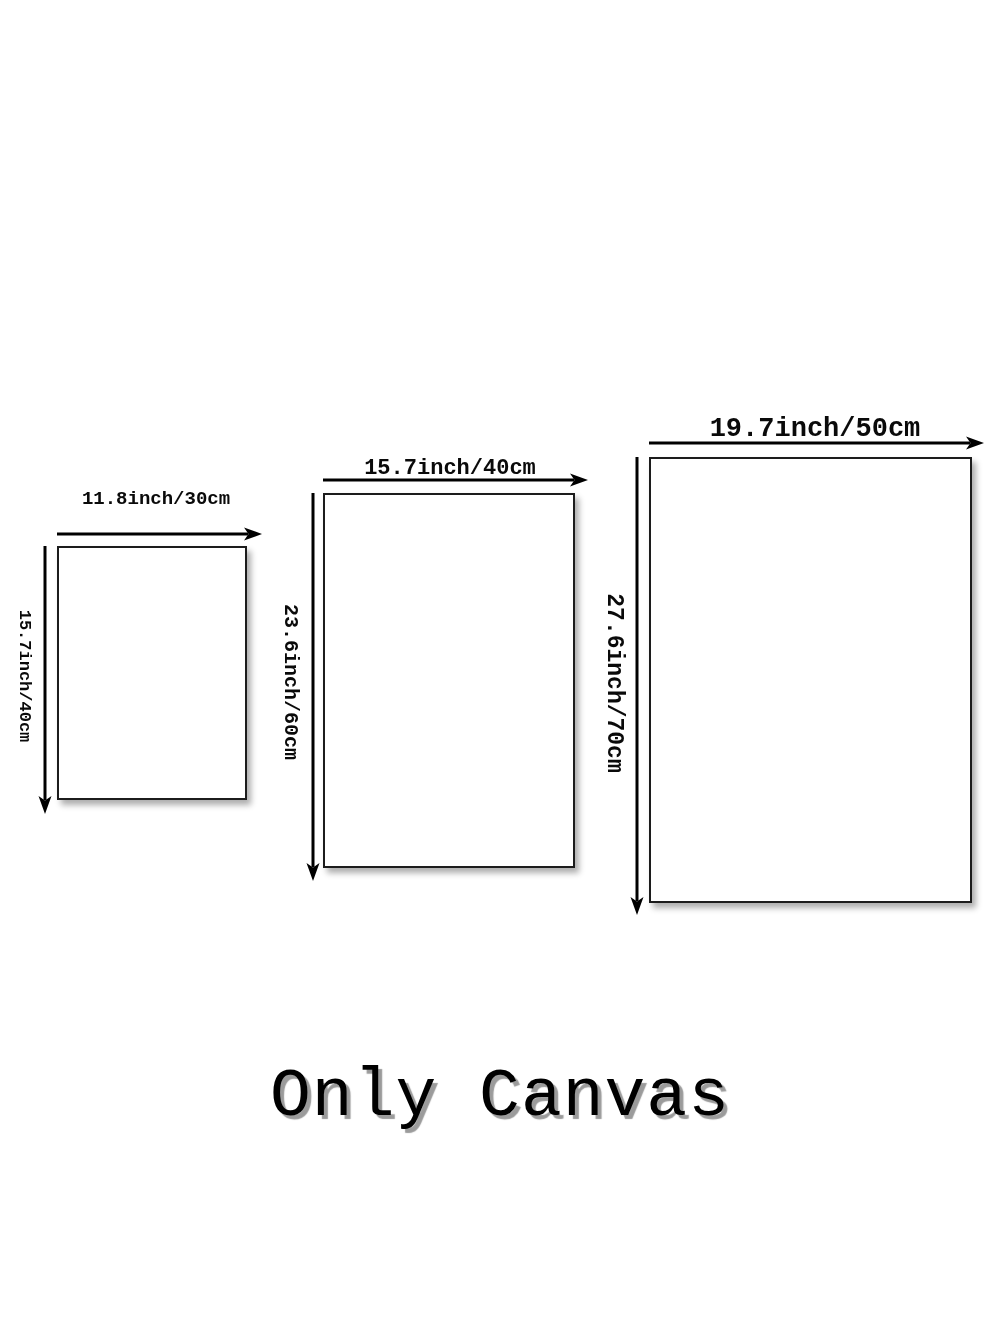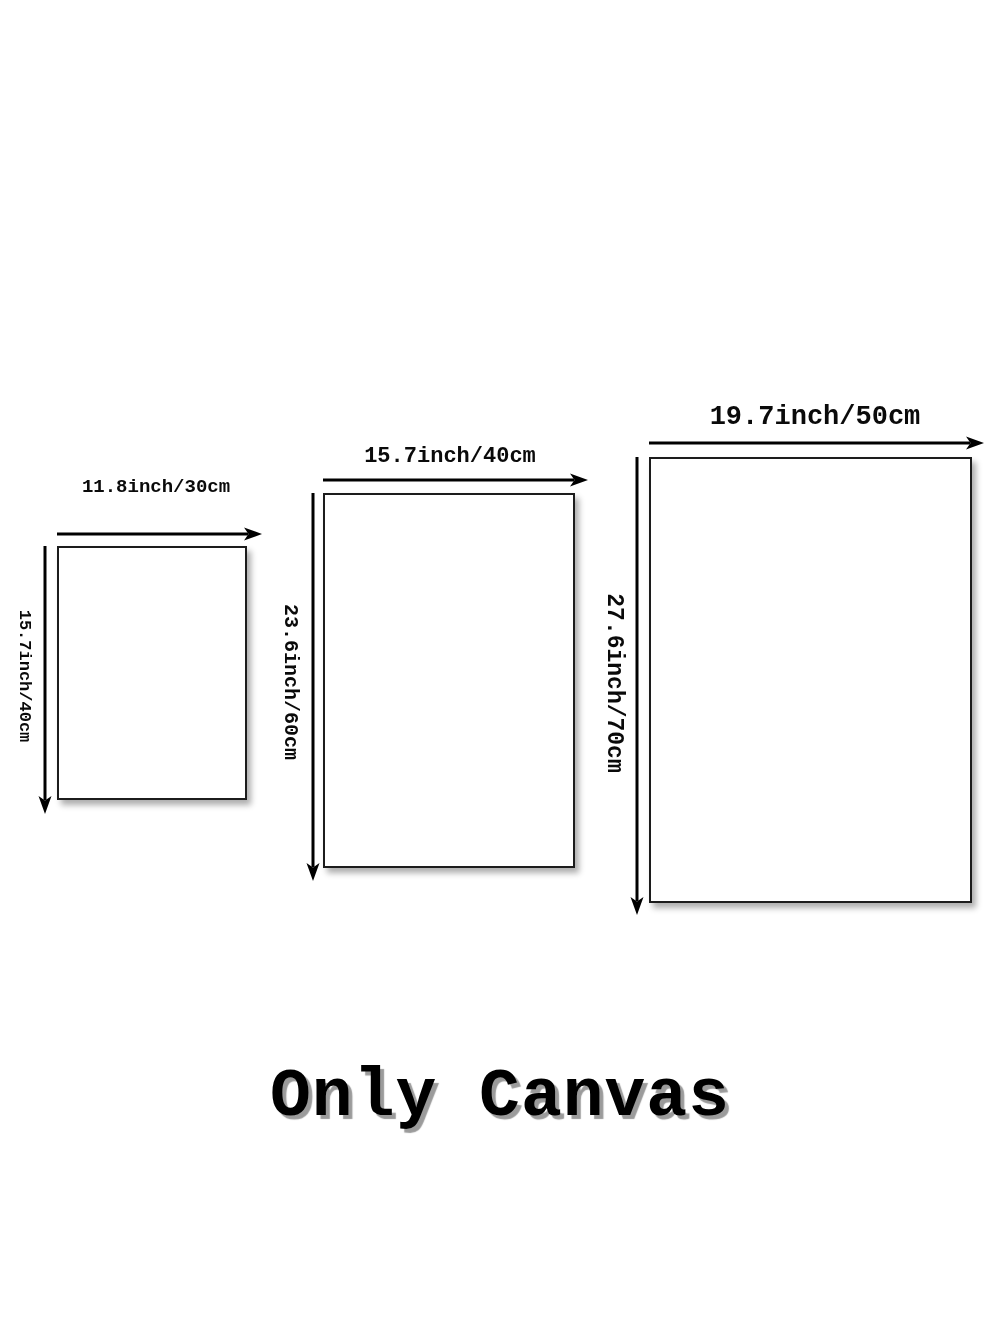--- a/index.html
+++ b/index.html
@@ -23,20 +23,21 @@
     border: 2px solid #1c1c1c;
     box-shadow: 4px 5px 6px rgba(0,0,0,0.32);
     box-sizing: border-box;
   }
   .w-label {
     position: absolute;
     text-align: center;
     font-weight: 700;
     white-space: nowrap;
     color: #0a0a0a;
+    margin-top: 12px;
   }
   .v-label {
     position: absolute;
     font-weight: 700;
     white-space: nowrap;
     color: #0a0a0a;
     transform: translate(-50%, -50%) rotate(90deg);
   }
   .arrow { position: absolute; display: block; }
 
@@ -62,21 +63,21 @@
   .vlab-large   { left: 614px; top: 683px; font-size: 23px; }
 
   
   .footer-caption {
     position: absolute;
     left: 0;
     top: 1058px;
     width: 1000px;
     text-align: center;
     font-size: 68px;
-    font-weight: 700;
+    font-weight: 400;
     letter-spacing: 1px;
     color: #000000;
     text-shadow: 4px 4px 1px #9b9b9b;
     white-space: nowrap;
   }
 </style>
 </head>
 <body>
 
 <div class="stage">

